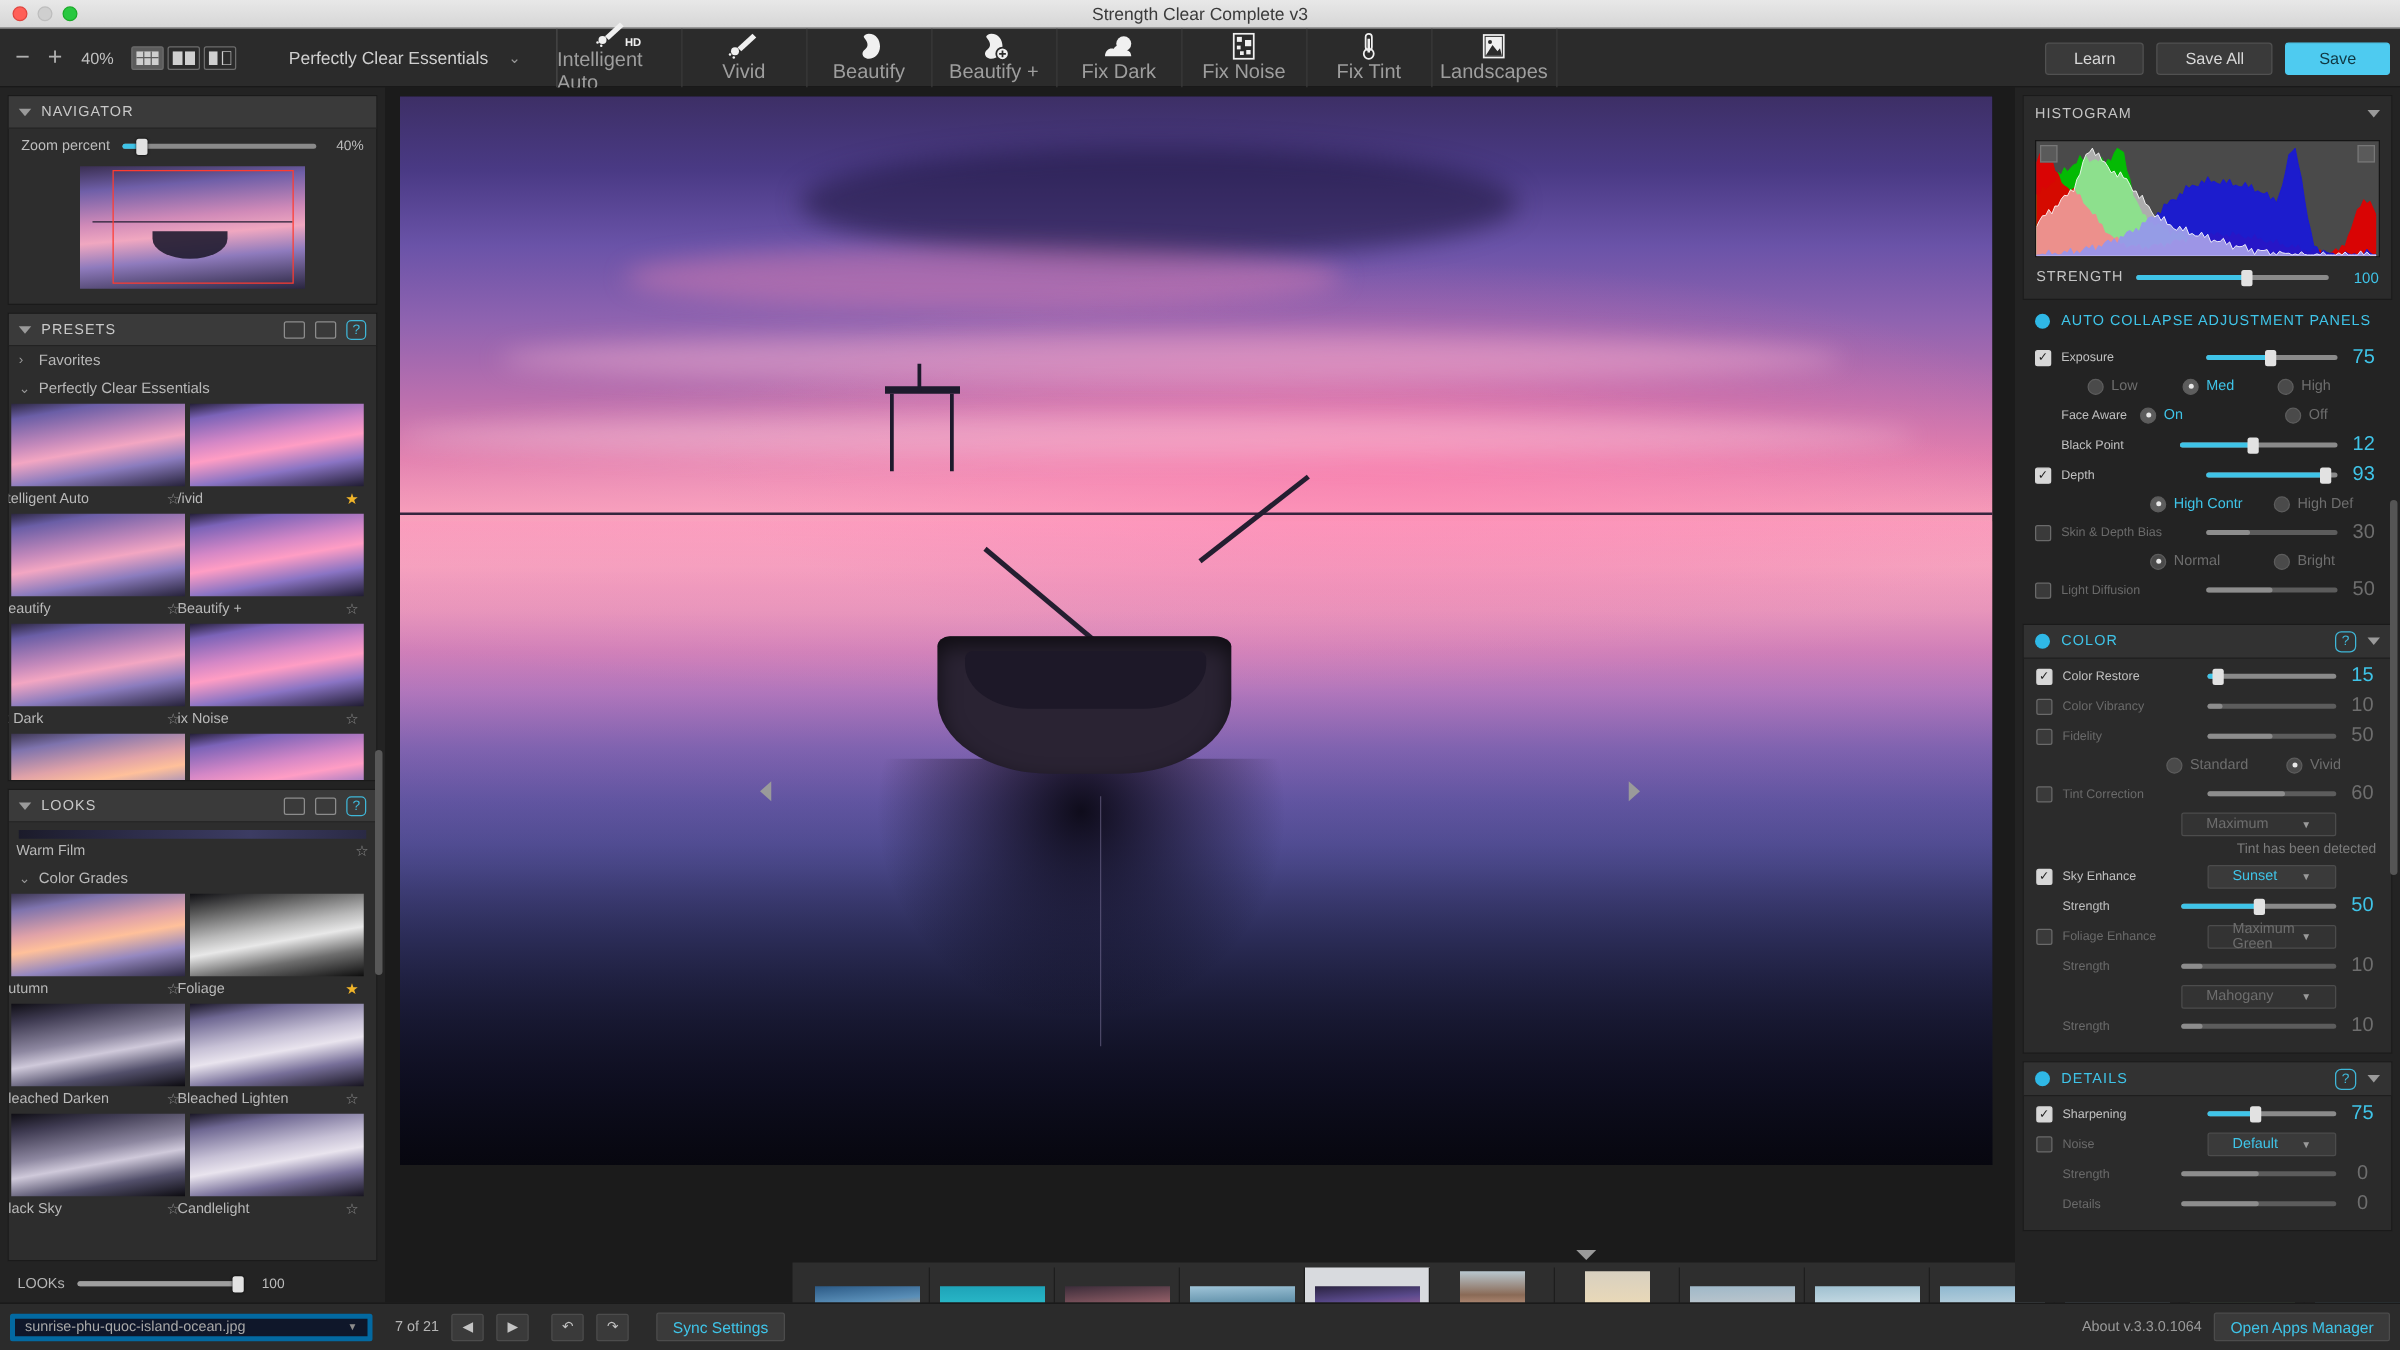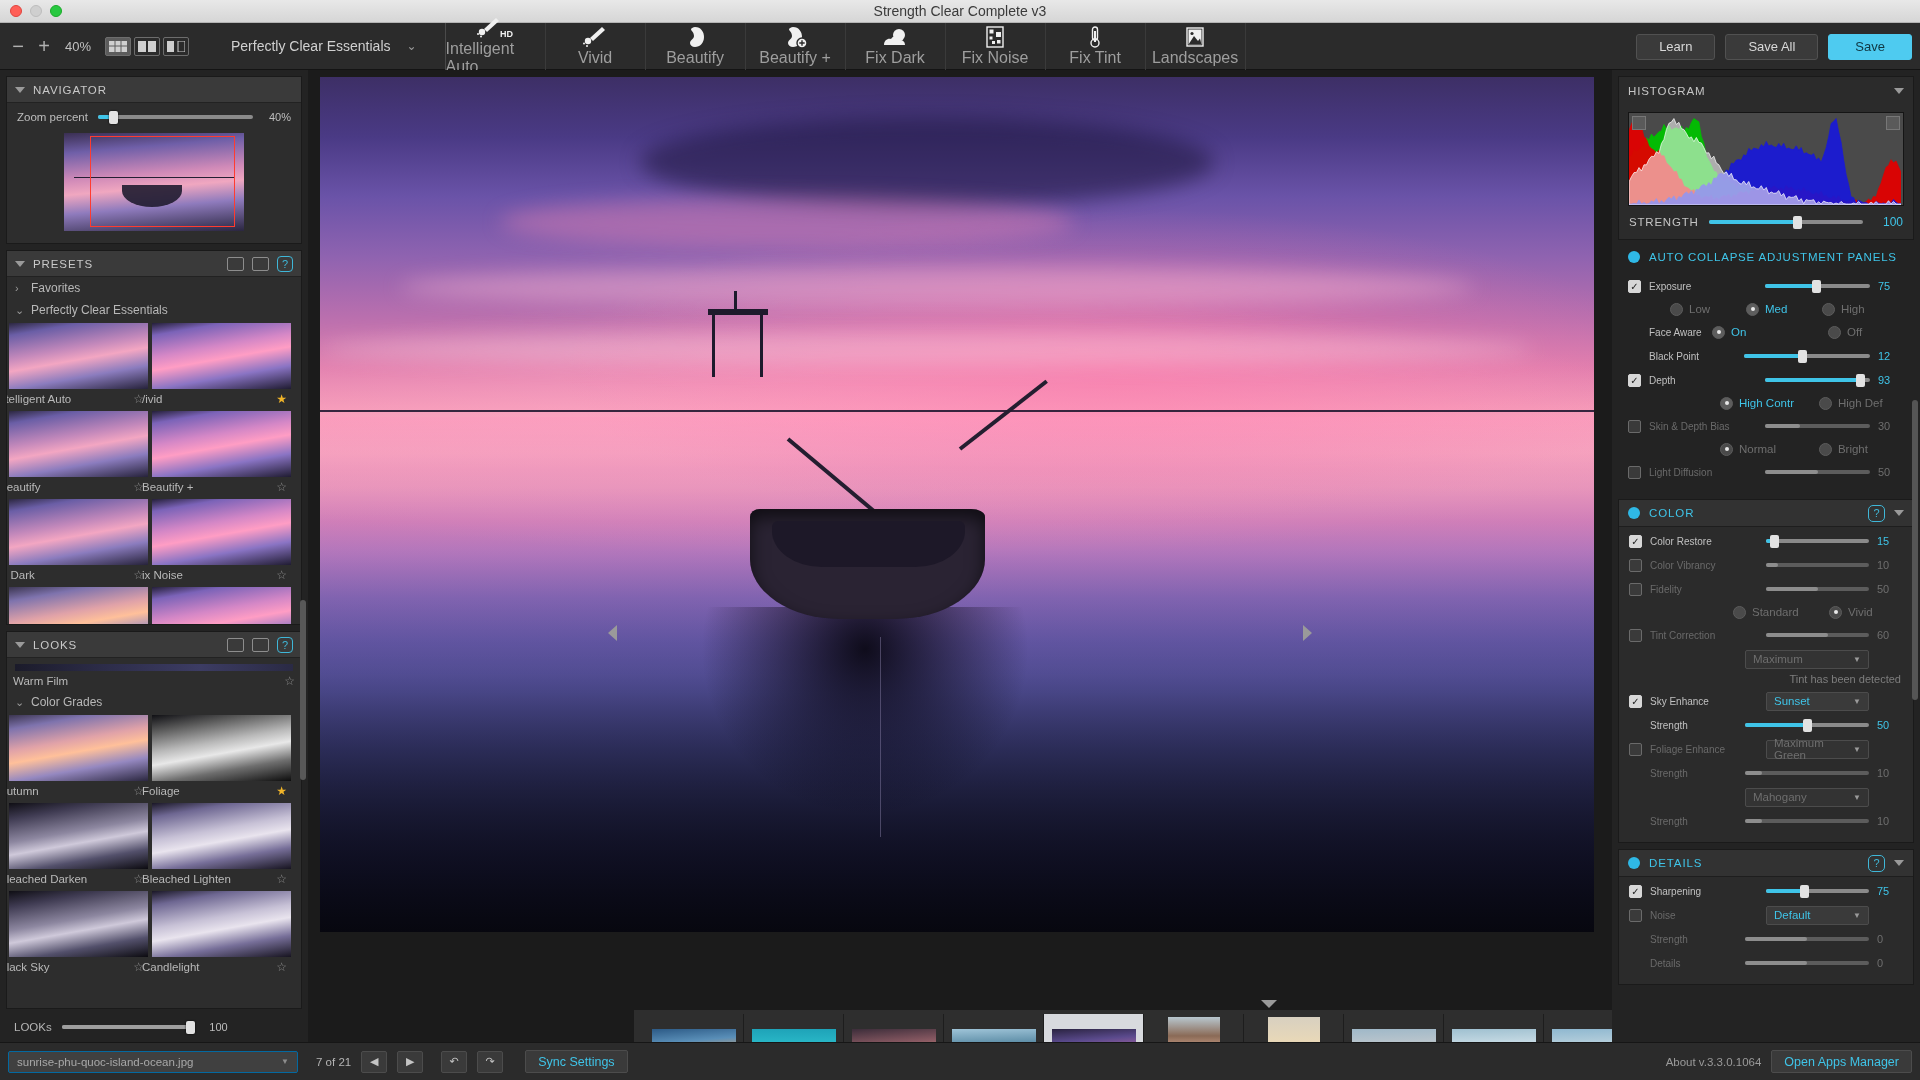--- a/index.html
+++ b/index.html
@@ -196,43 +196,43 @@
   .row .lab{ font-size:10px; color:#c0c0c0; width:108px;}
   .row .lab.ind{ margin-left:21px; width:87px; }
   .row .lab.dis{ color:#6a6a6a;}
   .rsl{ position:relative; flex:1; height:4px; background:#8a8a8a; border-radius:2px;}
   .rsl .fill{ position:absolute;left:0;top:0;height:4px;background:#3fc4e8;border-radius:2px;}
   .rsl .fill.grey{ background:#9e9e9e;}
   .rsl .knob{ position:absolute; top:-4px; width:9px;height:13px;background:#e2e2e2;border-radius:2px;
      transform:translateX(-4px);}
   .rsl.dis{ background:#5c5c5c;}
   .rsl.dis .fill{ background:#8d8d8d;}
-  .rval{ width:26px; text-align:left; font-size:11px; color:#3fc4e8;}
+  .rval{ width:26px; text-align:center; font-size:16px; color:#3fc4e8;}
   .rval.dis{ color:#6e6e6e;}
   .radios{ display:flex; align-items:center; height:22px; padding-left:42px; gap:0;}
   .radio{ display:flex;align-items:center;gap:6px; width:76px; font-size:11.5px;}
   .rb{ width:13px;height:13px;border-radius:50%;background:#4a4a4a;border:1px solid #5c5c5c;
      display:flex;align-items:center;justify-content:center;}
   .rb .in{ width:4px;height:4px;border-radius:50%;background:#e8e8e8;}
   .radio .rl{ color:#6e6e6e;}
   .radio.on .rl{ color:#3fc4e8;}
   .radio.on .rb{ background:#5d5d5d;}
   .dd{ flex:1; height:19px; background:#3a3a3a; border:1px solid #4c4c4c; border-radius:2px;
-     display:flex;align-items:center; padding:0 7px; font-size:11.5px; color:#3fc4e8;}
+     display:flex;align-items:center; padding:0 19px; font-size:11.5px; color:#3fc4e8;}
   .dd.dis{ color:#6e6e6e; background:#333;}
   .dd .ar{ margin-left:auto; font-size:8px; color:#9a9a9a;}
   .note{ text-align:right; font-size:11px; color:#7d7d7d; padding:2px 2px 4px 0;}
   .help-q{ width:17px;height:17px;border:1.5px solid #3fb7d8;border-radius:5px;color:#3fb7d8;
      font-size:11px;display:flex;align-items:center;justify-content:center;}
   #right-scroll{ position:absolute; right:2px; top:330px; width:6px;height:300px;
      background:#555; border-radius:3px;}
   
   #status{ position:absolute; left:0; bottom:0; width:1920px; height:38px; background:#2b2b2b;
      display:flex; align-items:center; gap:10px; padding:0 8px; border-top:1px solid #161616;}
-  .fileselect{ width:290px; height:22px; background:#404040; border:1px solid #0369a1; border-radius:2px;
+  .fileselect{ width:290px; height:22px; background:#0f172a; border:4px solid #0369a1; border-radius:2px;
      display:flex;align-items:center;padding:0 8px; font-size:11.5px; color:#a8a8a8;}
   .fileselect .ar{ margin-left:auto; font-size:8px; color:#8d8d8d;}
   .counter{ font-size:11.5px; color:#b5b5b5; margin-left:8px;}
   .sbtn{ width:26px;height:22px;background:#3a3a3a;border:1px solid #4c4c4c;border-radius:2px;
      display:flex;align-items:center;justify-content:center;color:#c4c4c4;font-size:11px;cursor:pointer;}
   .syncbtn{ height:23px;padding:0 12px;background:#3a3a3a;border:1px solid #4c4c4c;border-radius:2px;
      display:flex;align-items:center;color:#3fc4e8;font-size:12.5px;cursor:pointer;}
   .about{ margin-left:auto; font-size:11.5px; color:#9a9a9a;}
   .oam{ height:23px;padding:0 12px;background:#3a3a3a;border:1px solid #4c4c4c;border-radius:2px;
      display:flex;align-items:center;color:#3fc4e8;font-size:12.5px;cursor:pointer;}

